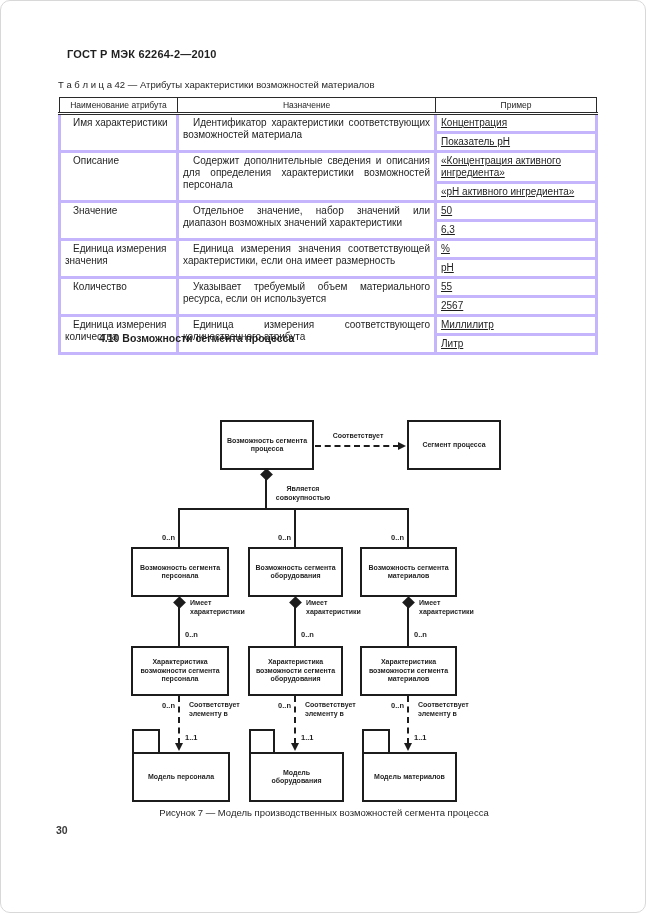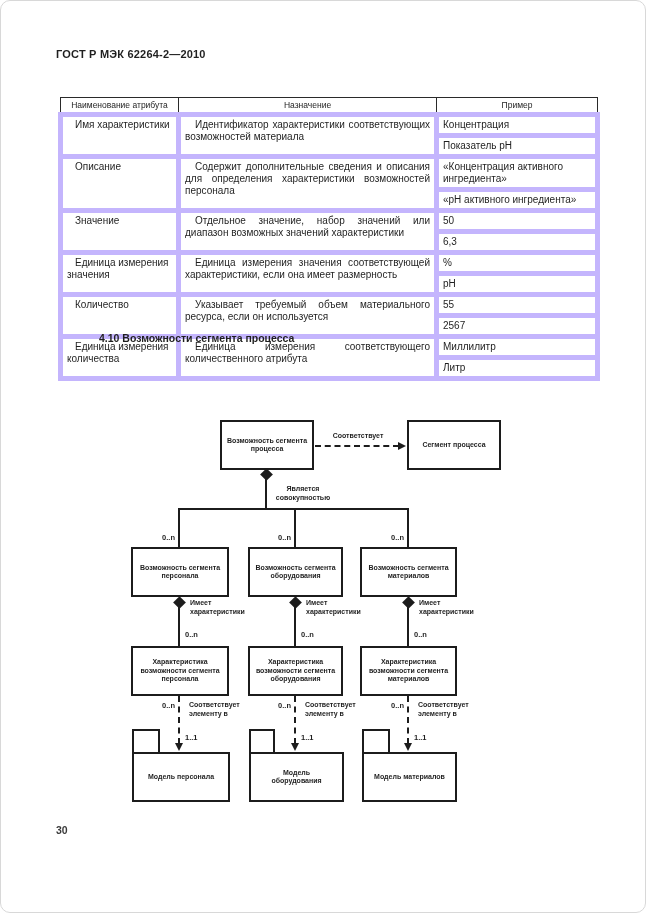--- a/index.html
+++ b/index.html
@@ -1,32 +1,32 @@
 <!DOCTYPE html>
 <html><head>
 <meta charset="utf-8">
 <style>
   * { box-sizing: border-box; }
   body { margin:0; background:#fff; }
   .page { position:relative; width:646px; height:913px; background:#fff;
           font-family:"Liberation Sans", sans-serif; color:#1f1f1f;
           border:1px solid #d8d8d8; border-radius:10px; overflow:hidden; }
 
-  .doc-code { position:absolute; left:55px; top:47px; font-size:11px; font-weight:bold; letter-spacing:.2px; }
+  .doc-code { position:absolute; left:66px; top:47px; font-size:11px; font-weight:bold; letter-spacing:.2px; }
   .tbl-caption { position:absolute; left:57px; top:78px; font-size:9.5px; }
 
   table.attr { position:absolute; left:57px; top:96px; width:537px;
                border-collapse:collapse; table-layout:fixed; }
   table.attr th { border:1px solid #2a2a2a; border-bottom:3px double #2a2a2a;
                   font-size:8.5px; font-weight:normal; padding:2px; text-align:center; }
-  table.attr td { border:5px solid #c4b5fd; font-size:10px; line-height:12px;
+  table.attr td { border:3px solid #c4b5fd; font-size:10px; line-height:12px;
                   padding:2px 4px; vertical-align:top; }
   td.name    { padding-left:8px; text-indent:8px; }
   td.purpose { text-align:justify; text-indent:10px; }
-  td.example { padding-left:6px; height:16px; }
+  td.example { padding-left:6px; height:16px;text-decoration:underline; }
 
   .textblock { position:absolute; left:57px; top:319px; width:537px;
                font-size:10.5px; line-height:12.9px; }
   .textblock .h { font-weight:bold; margin:12px; padding-left:29px; }
   .textblock .p { margin:0; text-align:justify; text-indent:27px; }
 
   
   .box { position:absolute; border:2px solid #1c1c1c; background:#fff;
          display:flex; align-items:center; justify-content:center; text-align:center;
          font-weight:bold; font-size:7px; line-height:8.5px; padding:2px; }
@@ -52,20 +52,21 @@
   .fig-caption { position:absolute; left:0; top:806px; width:646px; text-align:center; font-size:9.5px; }
   .page-num { position:absolute; left:55px; top:823px; font-size:10.5px; color:#3a3a3a;font-weight:bold; }
 </style>
 </head>
 <body>
 
 <div class="page">
 
   <div class="doc-code">ГОСТ Р МЭК 62264-2—2010</div>
 
+  <div class="tbl-caption">Т а б л и ц а  42 — Атрибуты характеристики возможностей материалов</div>
 
   <table class="attr">
     <colgroup>
         <col style="width:118px">
         <col style="width:258px">
         <col style="width:161px">
       </colgroup>
     <thead>
       <tr>
         <th>Наименование атрибута</th>
@@ -191,15 +192,16 @@
       <div class="mult r" style="left:381px;top:700px;width:22px">0..n</div>
       <div class="lbl" style="left:417px;top:700px;width:74px">Соответствует элементу в</div>
       <div class="mult" style="left:413px;top:732px">1..1</div>
       <div class="arrowD" style="left:403px;top:742px"></div>
       <div class="folder-tab" style="left:361px;top:728px;width:28px"></div>
       <div class="folder-main" style="left:361px;top:751px;width:95px">Модель материалов</div>
     </div>
 
   </div>
 
+  <div class="fig-caption">Рисунок 7 — Модель производственных возможностей сегмента процесса</div>
   <div class="page-num">30</div>
 
 </div>
 
 </body></html>

